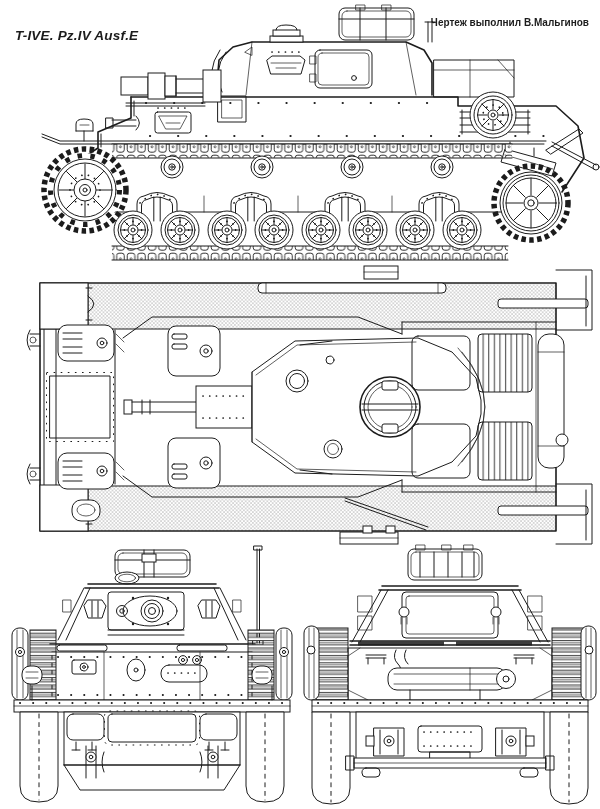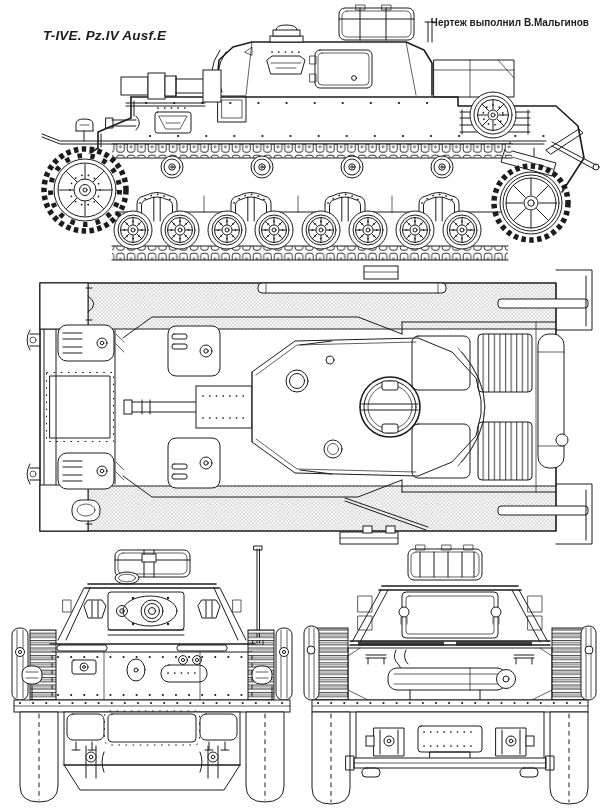--- a/index.html
+++ b/index.html
@@ -7,21 +7,21 @@
     --ink:#1c1c1c;
     --half:#8a8a8a;
   }
   html,body{margin:0;padding:0;background:#e8e8e8;}
   .page{
     position:relative;width:600px;height:809px;background:var(--paper);
     overflow:hidden;font-family:"Liberation Sans",sans-serif;color:var(--ink);
   }
   .model-label{
     position:absolute;left:15px;top:28px;font-size:13.5px;font-weight:bold;
-    font-style:italic;letter-spacing:.2px;white-space:nowrap;margin-left:28px;
+    font-style:italic;letter-spacing:.2px;white-space:nowrap;
   }
   .credit-label{
     position:absolute;right:11px;top:17px;font-size:10px;font-weight:700;
     white-space:nowrap;
   }
   svg{position:absolute;left:0;top:0;}
   .ln{fill:none;stroke:var(--ink);stroke-width:1;stroke-linecap:round;stroke-linejoin:round;}
   .th{stroke-width:1.6;}
   .fn{stroke-width:.7;}
   .wf{fill:#fff;stroke:var(--ink);stroke-width:1;}

